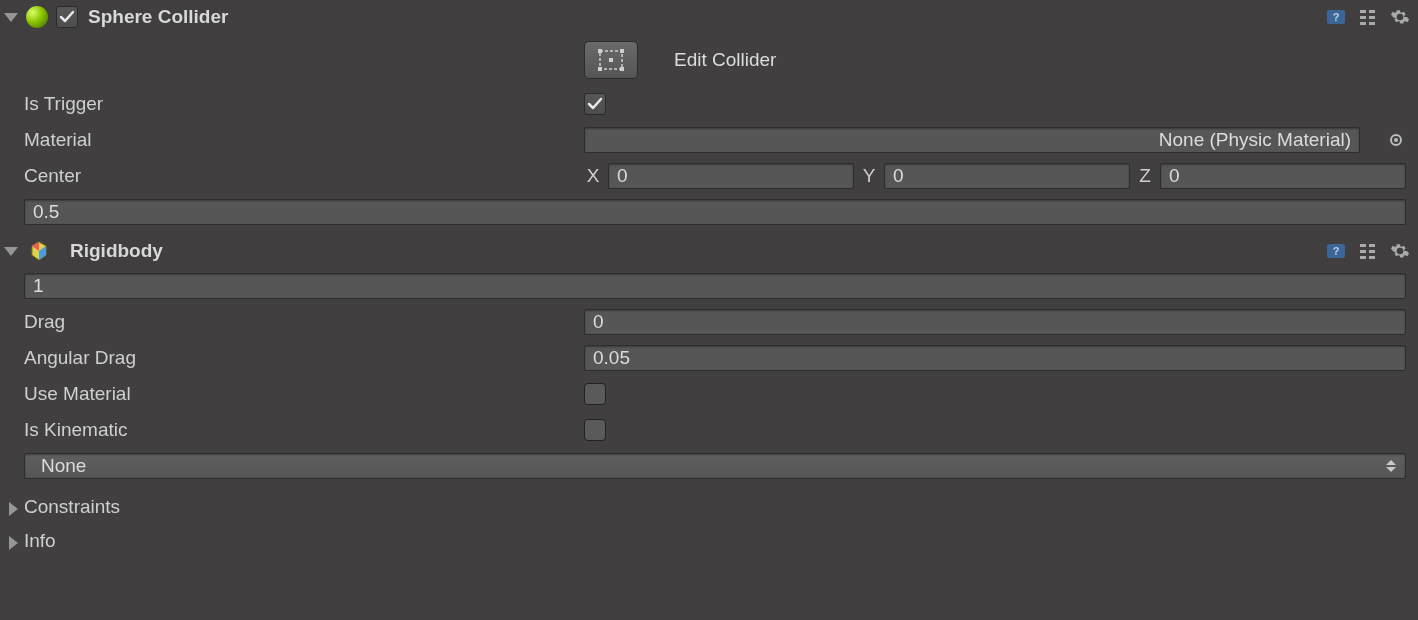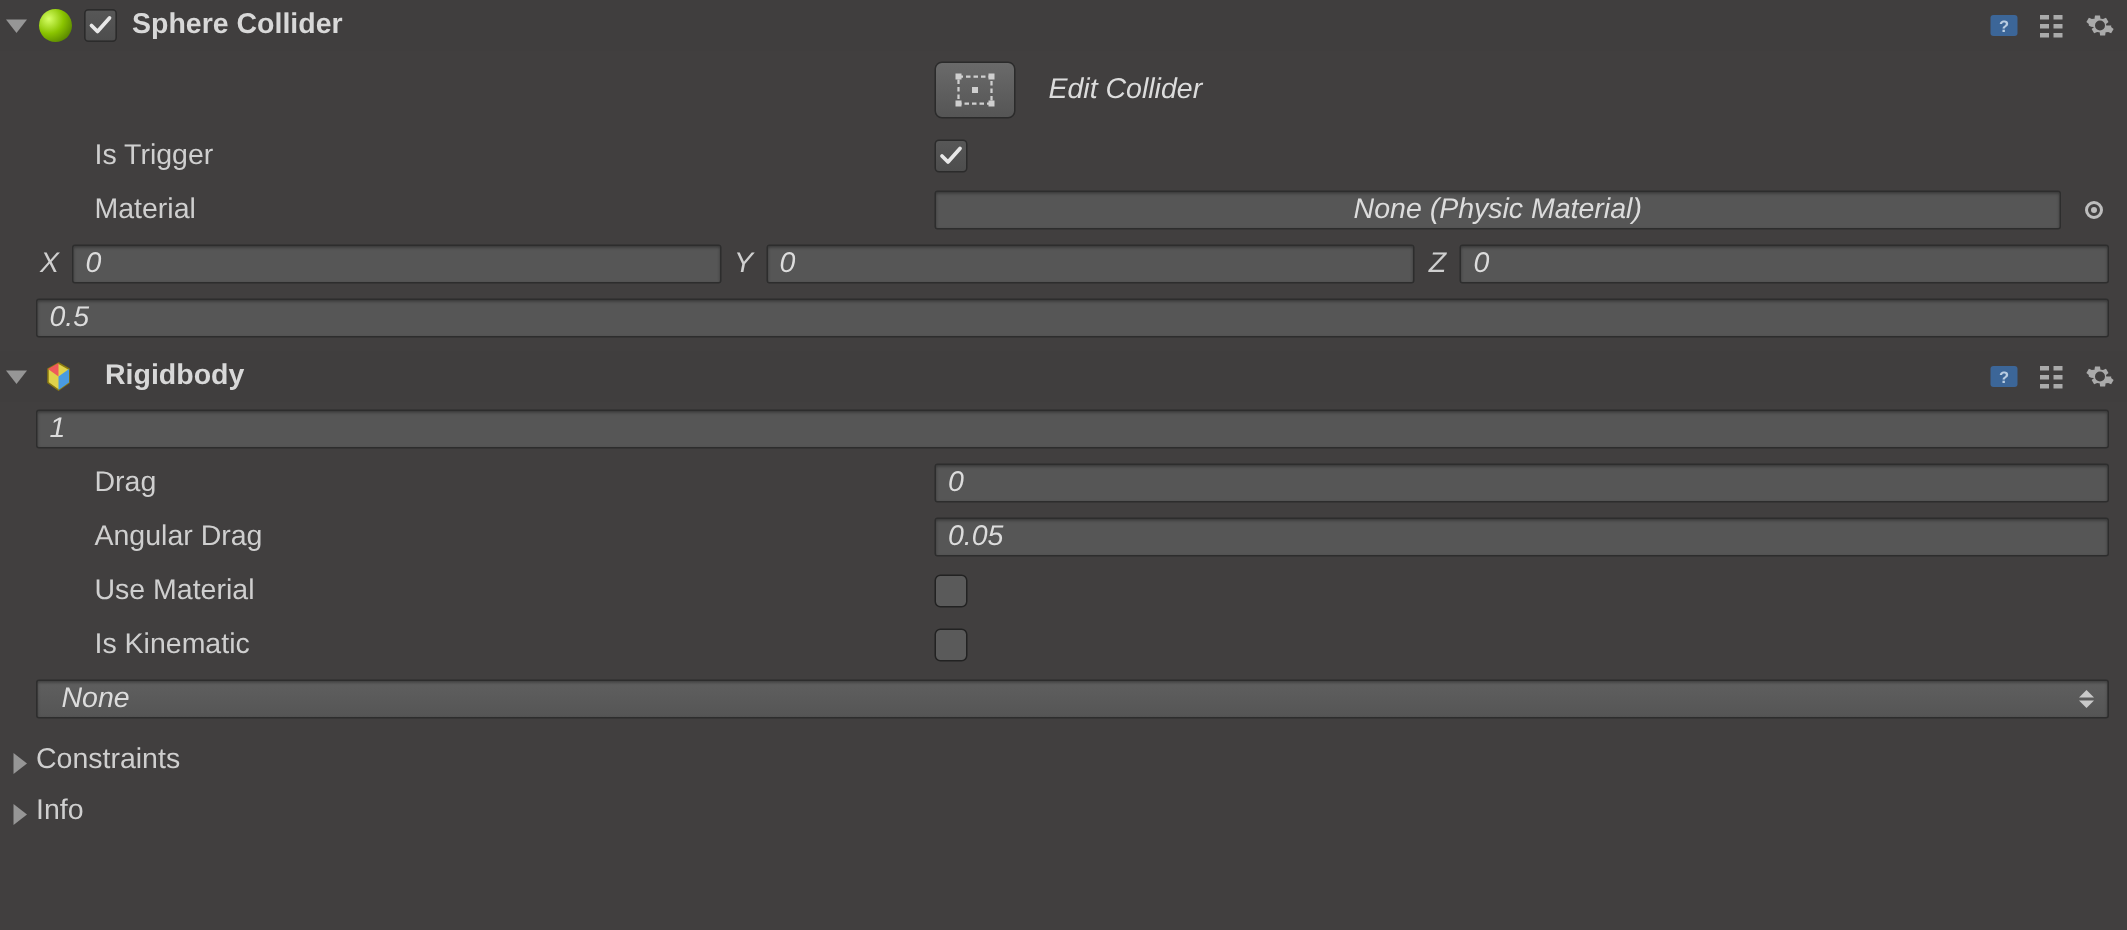--- a/index.html
+++ b/index.html
@@ -99,49 +99,47 @@
     align-items: center;
     height: 36px;
     padding-left: 24px;
     padding-right: 12px;
   }
   .prop-row.tall { height: 52px; padding-top:4px; padding-bottom:4px; }
   .prop-label {
     width: 560px;
     flex: 0 0 560px;
     color: #cfcfcf;
-    margin-left: 39px;
   }
   .prop-field {
     flex: 1 1 auto;
     display: flex;
     align-items: center;
-    gap: 4px;
-    font-style: italic;
+    gap: 18px;
   }
 
   .num-input, .obj-field, .dropdown {
     height: 26px;
     background: #565656;
     border: 1px solid #2d2d2d;
     border-radius: 2px;
     box-shadow: inset 0 1px 2px rgba(0,0,0,0.35);
     color: #dcdcdc;
     font-size: 19px;
     padding: 0 8px;
     display: flex; align-items: center;
   }
   .num-input { flex: 1 1 auto; cursor: text; }
   .vec3 { display: flex; align-items:center; width: 100%; gap:6px; }
   .vec3 .axis-lbl { width: 18px; text-align:center; color:#cfcfcf; }
   .vec3 .num-input { flex:1 1 0; }
 
   .obj-field {
     flex: 1 1 auto;
-    justify-content: center;
+    justify-content: flex-end;
     position: relative;
   }
   .obj-target {
     width: 20px; height:20px;
     margin-left: 8px;
     display:flex;align-items:center;justify-content:center;
     cursor:pointer;
   }
   .obj-target .ring {
     width:12px;height:12px;border:2px solid #bdbdbd;border-radius:50%;
@@ -261,20 +259,21 @@
         <span>None (Physic Material)</span>
       </div>
       <div class="obj-target" style="position:relative;">
         <div class="ring"></div>
           <div class="dot"></div>
       </div>
     </div>
   </div>
 
   <div class="prop-row">
+    <div class="prop-label">Center</div>
     <div class="prop-field">
       <div class="vec3">
         <span class="axis-lbl">X</span>
         <div class="num-input">0</div>
         <span class="axis-lbl">Y</span>
         <div class="num-input">0</div>
         <span class="axis-lbl">Z</span>
         <div class="num-input">0</div>
       </div>
     </div>

